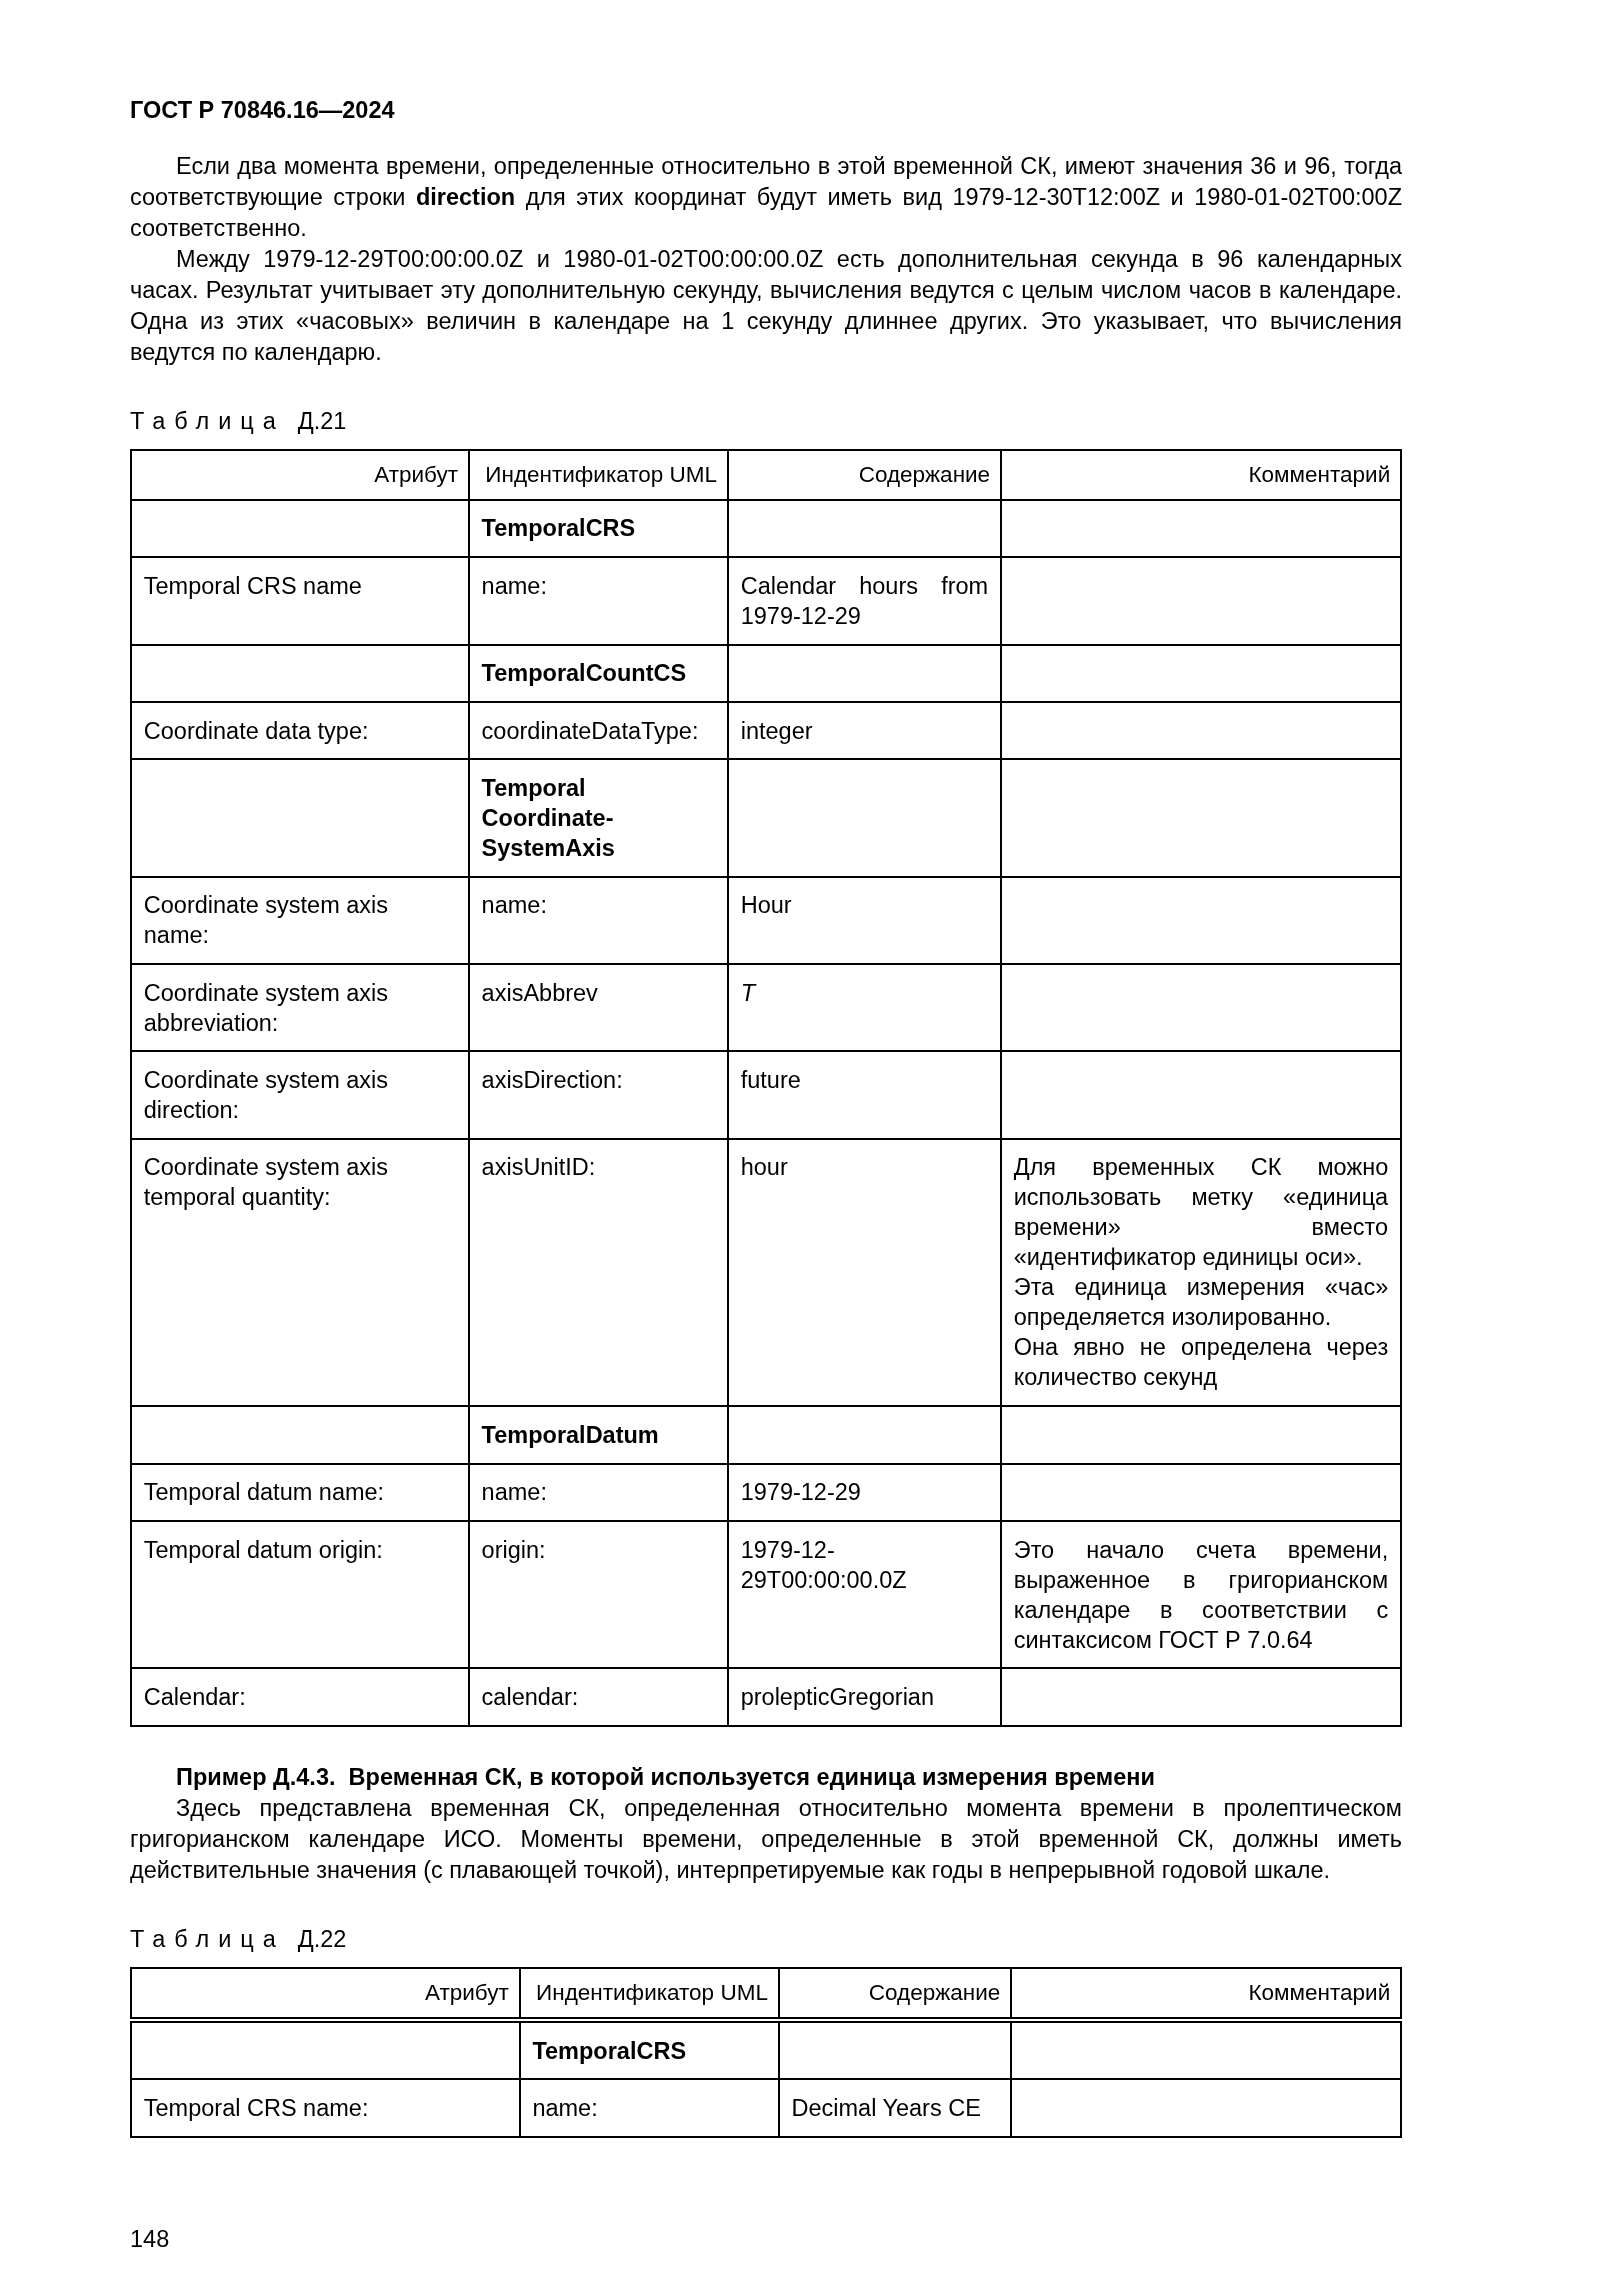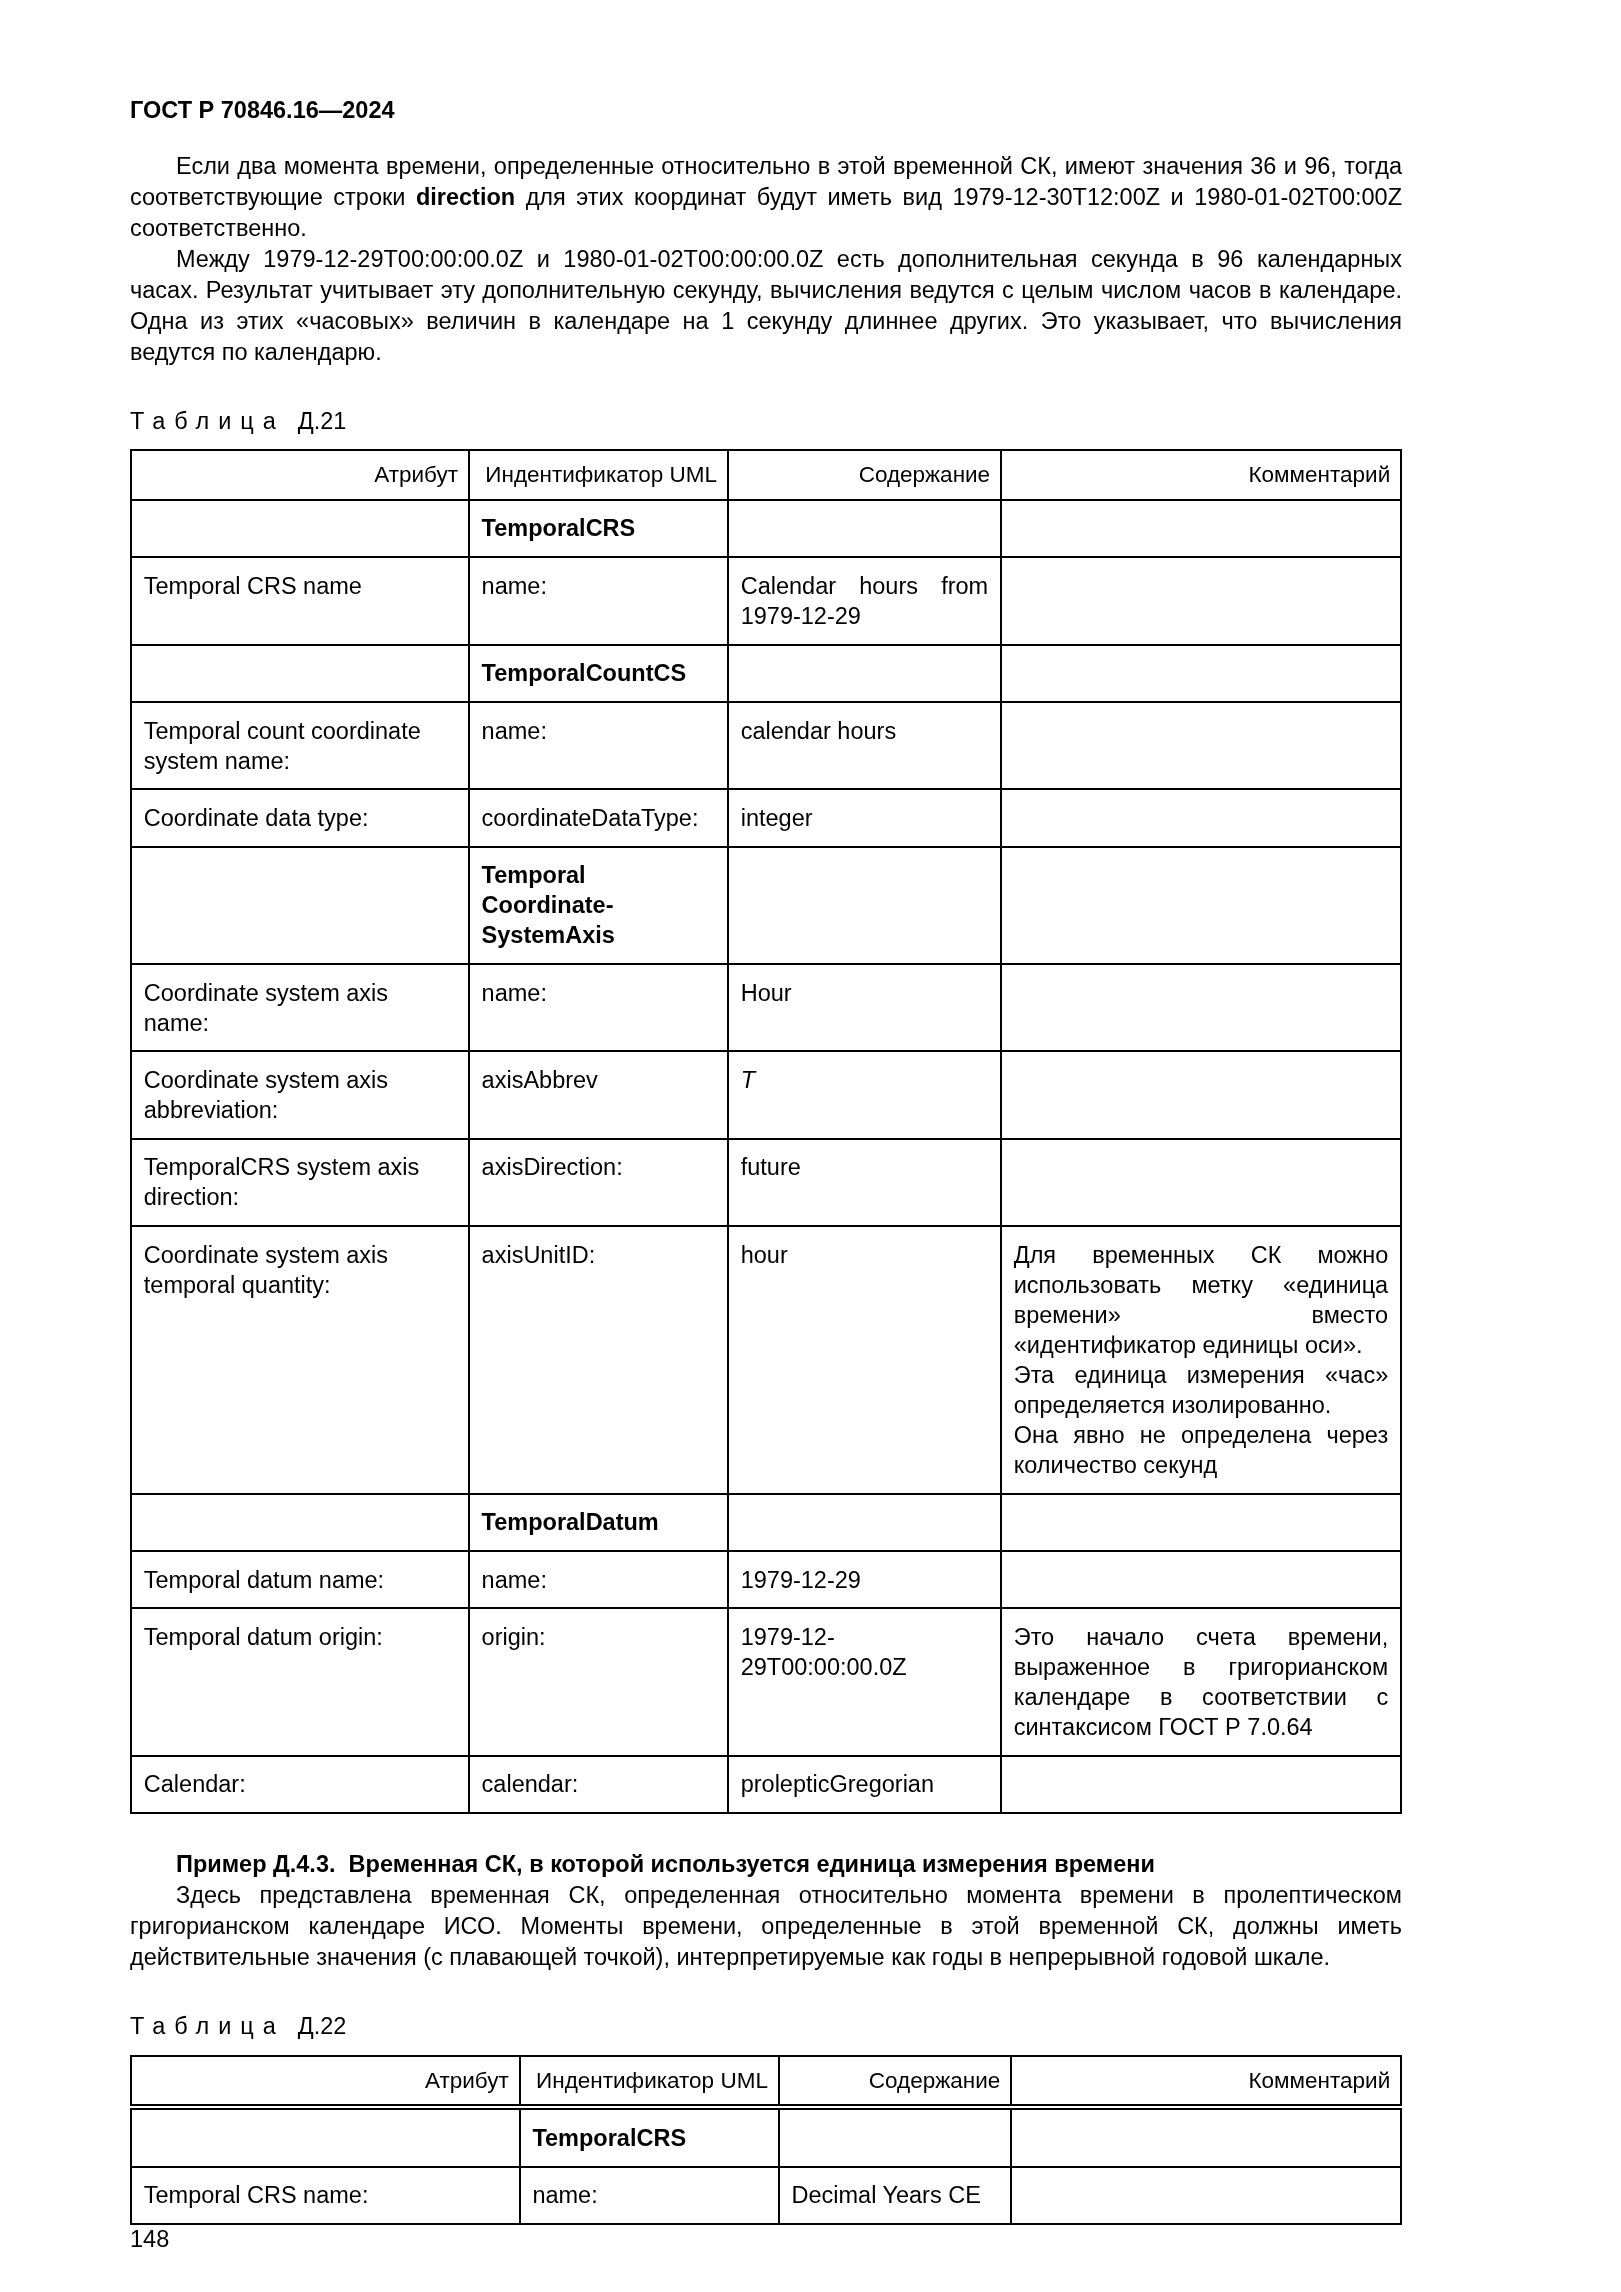--- a/index.html
+++ b/index.html
@@ -121,26 +121,20 @@
         <td class="j">Calendar hours from 1979-12-29</td>
         <td></td>
       </tr>
       <tr>
         <td></td>
         <td class="b">TemporalCountCS</td>
         <td></td>
         <td></td>
       </tr>
       <tr>
-        <td>Temporal count coordinate system name:</td>
-        <td>name:</td>
-        <td>calendar hours</td>
-        <td></td>
-      </tr>
-      <tr>
         <td>Coordinate data type:</td>
         <td>coordinateDataType:</td>
         <td>integer</td>
         <td></td>
       </tr>
       <tr>
         <td></td>
         <td class="b">Temporal Coordinate-SystemAxis</td>
         <td></td>
         <td></td>
@@ -151,21 +145,21 @@
         <td>Hour</td>
         <td></td>
       </tr>
       <tr>
         <td>Coordinate system axis abbreviation:</td>
         <td>axisAbbrev</td>
         <td class="i">T</td>
         <td></td>
       </tr>
       <tr>
-        <td>TemporalCRS system axis direction:</td>
+        <td>Coordinate system axis direction:</td>
         <td>axisDirection:</td>
         <td>future</td>
         <td></td>
       </tr>
       <tr>
         <td>Coordinate system axis temporal quantity:</td>
         <td>axisUnitID:</td>
         <td>hour</td>
         <td class="m">Для временных СК можно использовать метку «единица времени» вместо «идентификатор единицы оси».
 Эта единица измерения «час» определяется изолированно.

